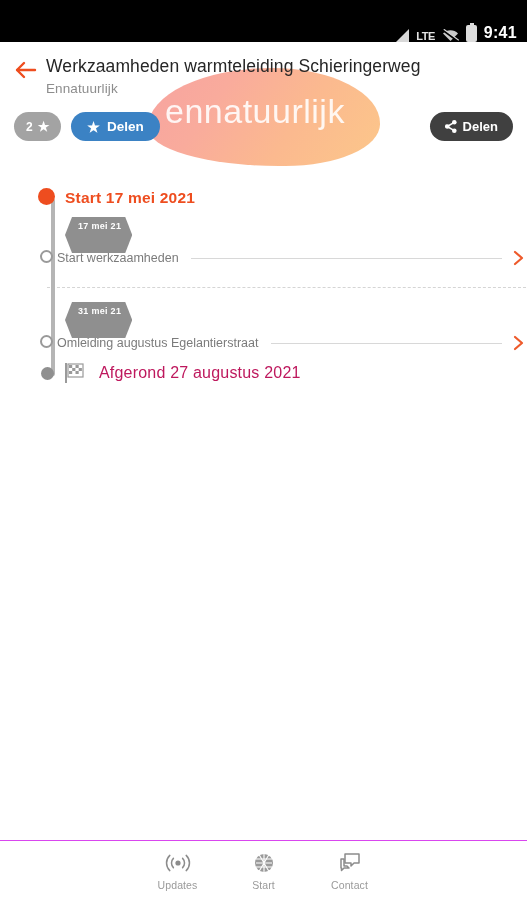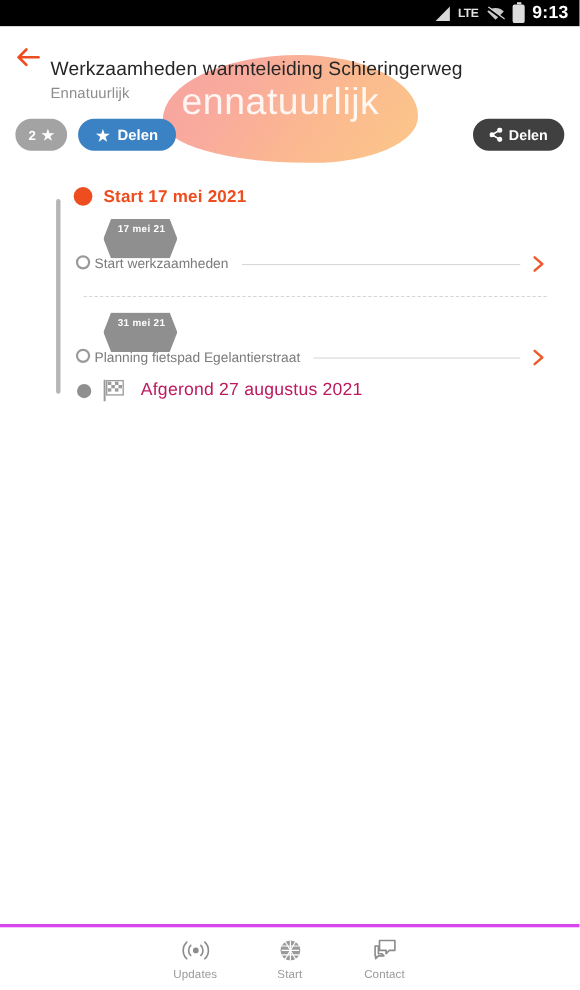--- a/index.html
+++ b/index.html
@@ -6,22 +6,22 @@
   html, body {
     width:527px; height:900px;
     background:#ffffff;
     font-family:"Liberation Sans", sans-serif;
     overflow:hidden;
   }
   .phone { position:relative; width:527px; height:900px; background:#fff; }
 
   
   .statusbar {
-    height:24px; background:#000; color:#fff;
-    display:flex; align-items:center; justify-content:flex-end;
+    height:42px; background:#000; color:#fff;
+    display:flex; align-items:flex-end; justify-content:flex-end;
     padding-right:10px; gap:7px;
   }
   .sb-signal {
     width:0; height:0;
     border-left:13px solid transparent;
     border-bottom:13px solid #d8d8d8;
   }
   .sb-lte {
     font-size:11px; font-weight:bold; letter-spacing:-0.5px;
     color:#e2e2e2; background:transparent; line-height:1;
@@ -59,21 +59,21 @@
     padding:14px 14px 0 14px; z-index:2;
   }
   .back-arrow {
     width:26px; height:24px; flex:0 0 26px; margin-top:4px;
     position:relative; cursor:pointer;
   }
   .back-arrow svg { display:block; }
   .hdr-titles { margin-left:6px; }
   .hdr-title {
     font-size:17.5px; color:#262626; font-weight:400;
-    line-height:1.25; letter-spacing:0.1px; white-space:nowrap;margin-top:14px;
+    line-height:1.25; letter-spacing:0.1px; white-space:nowrap;
   }
   .hdr-sub {
     font-size:13.5px; color:#8d8d8d; margin-top:3px; letter-spacing:0.1px;
   }
 
   
   .actions {
     position:relative; z-index:3;
     display:flex; align-items:center;
     padding:0 14px; margin-top:16px; height:30px;
@@ -92,21 +92,21 @@
     padding:0 16px; gap:7px; font-size:13.5px; font-weight:bold;
   }
   .pill-follow .star { font-size:14px; line-height:1; }
   .pill-share {
     background:#404040; color:#fff; margin-left:auto;
     padding:0 15px; gap:6px; font-size:13px; font-weight:bold;
   }
   .share-ico { width:12px; height:13px; display:inline-block; }
 
   
-  .timeline { position:relative; padding:0 30px; margin-top:18px; }
+  .timeline { position:relative; padding:0 1px; margin-top:18px; }
   .tl-rail {
     position:absolute; left:51px; top:14px; width:4px; height:177px;
     background:#b5b5b5; border-radius:2px;
   }
 
   .tl-start { display:flex; align-items:center; height:26px; position:relative; }
   .dot-start {
     position:absolute; left:37px; top:3px;
     width:17px; height:17px; border-radius:50%;
     background:#ee4d1f; z-index:3;
@@ -153,21 +153,21 @@
     background:#8f8f8f; z-index:3;
   }
   .flag-ico { margin-left:64px; width:22px; height:20px; }
   .tl-end-label {
     margin-left:12px; font-size:16px; color:#be185d; letter-spacing:0.2px;
   }
 
   
   .bottomnav {
     position:absolute; left:0; bottom:0; width:527px; height:60px;
-    border-top:3px solid #d946ef; background:#fff;
+    border-top:1px solid #d946ef; background:#fff;
     display:flex; align-items:center; justify-content:center; gap:22px;
   }
   .nav-item {
     width:64px; display:flex; flex-direction:column;
     align-items:center; gap:4px; cursor:pointer;
   }
   .nav-ico { height:24px; display:flex; align-items:center; justify-content:center; }
   .nav-label { font-size:10.5px; color:#9a9a9a; letter-spacing:0.1px; }
   .nav-item.active .nav-label { color:#333; font-weight:bold; }
 </style>
@@ -180,21 +180,21 @@
     <span class="sb-signal"></span>
     <span class="sb-lte">LTE</span>
     <span class="sb-wifi">
       <svg width="17" height="13" viewBox="0 0 17 13">
         <path d="M8.5 12 L1 4.5 A10.5 10.5 0 0 1 16 4.5 Z" fill="#c9c9c9"></path>
         <path d="M1 1 L16 12" stroke="#000" stroke-width="2.2"></path>
         <path d="M1.8 0.2 L16.8 11.2" stroke="#d9d9d9" stroke-width="1.1"></path>
       </svg>
     </span>
     <span class="sb-batt"></span>
-    <span class="sb-time">9:13</span>
+    <span class="sb-time">9:41</span>
   </div>
 
   <div class="header">
     <div class="watermark"></div>
     <div class="watermark-text">ennatuurlijk</div>
 
     <div class="hdr-row">
       <div class="back-arrow">
         <svg width="24" height="20" viewBox="0 0 24 20">
           <path d="M10 3 L3 10 L10 17" fill="none" stroke="#ee4d1f" stroke-width="2.4" stroke-linecap="round" stroke-linejoin="round"></path>
@@ -252,21 +252,21 @@
       </span>
     </div>
 
     <div class="tl-divider"></div>
 
     <div class="tl-badge-row">
       <span class="tl-badge">31 mei 21</span>
     </div>
     <div class="tl-item">
       <span class="circle-open"></span>
-      <span class="tl-item-label">Planning fietspad Egelantierstraat</span>
+      <span class="tl-item-label">Omleiding augustus Egelantierstraat</span>
       <span class="tl-item-line"></span>
       <span class="tl-chev">
         <svg width="14" height="16" viewBox="0 0 14 16">
           <path d="M3 2 L10 8 L3 14" fill="none" stroke="#ee5a2b" stroke-width="2.2" stroke-linecap="round" stroke-linejoin="round"></path>
         </svg>
       </span>
     </div>
 
     <div class="tl-end">
       <span class="dot-end"></span>

